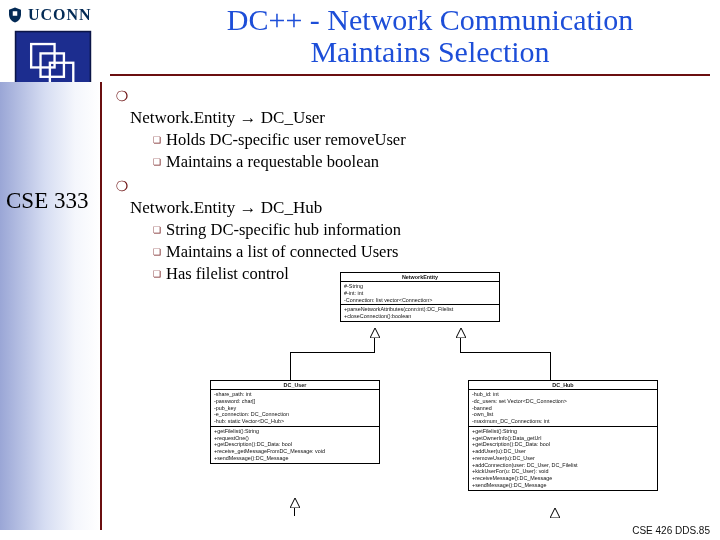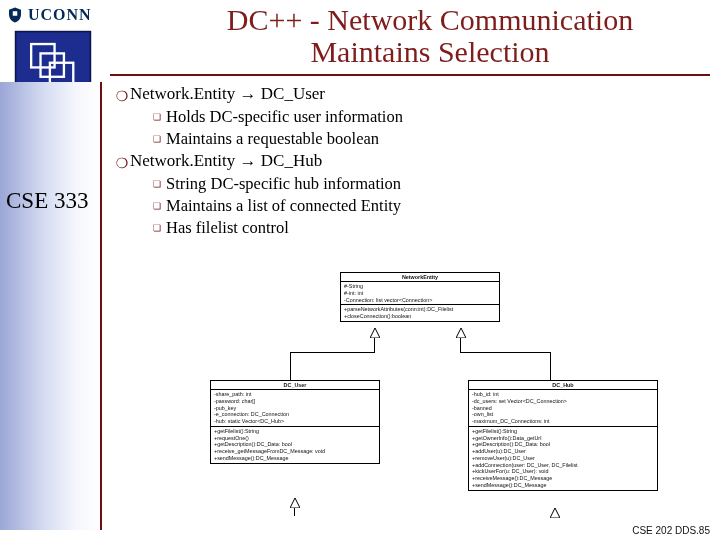--- a/index.html
+++ b/index.html
@@ -1,35 +1,35 @@
 <!DOCTYPE html>
 <html><head>
 <meta charset="utf-8">
 <style>
   * { box-sizing: border-box; margin: 0; padding: 0; }
   html, body { width: 720px; height: 540px; font-family: "Times New Roman", serif; background: #fff; overflow: hidden; }
   .slide { position: relative; width: 720px; height: 540px; }
 
-  .title { position: absolute; top: 4px; left: 150px; width: 560px; text-align: center; font-size: 30px; color: #7f1d1d; line-height: 1.05; }
+  .title { position: absolute; top: 4px; left: 150px; width: 560px; text-align: center; font-size: 30px; color: #1d4ed8; line-height: 1.05; }
   .title-underline { position: absolute; top: 74px; left: 110px; width: 600px; height: 2px; background: #6b0f10; }
 
   .uconn-bar { position: absolute; top: 6px; left: 6px; display: flex; align-items: center; gap: 4px; }
   .uconn-shield { width: 18px; height: 18px; }
   .uconn-text { font-family: "Times New Roman", serif; font-weight: bold; font-size: 16px; color: #032a55; letter-spacing: 1px; }
   .logo-box { position: absolute; top: 30px; left: 14px; width: 78px; height: 78px; display: flex; align-items: center; justify-content: center; }
   .logo-box svg { width: 78px; height: 78px; }
 
   .vertical-rule { position: absolute; top: 82px; left: 100px; width: 2px; height: 448px; background: #6b0f10; }
   .fade-col { position: absolute; top: 82px; left: 0; width: 100px; height: 448px; background: linear-gradient(to right, #9aa6d6 0%, #d6ddf2 45%, #f4f6fc 75%, #ffffff 100%); }
   .course { position: absolute; top: 188px; left: 6px; font-size: 23px; color: #000; }
 
   .content { position: absolute; top: 82px; left: 114px; width: 590px; font-size: 17px; color: #000; }
   .b1 { display: flex; align-items: flex-start; margin: 2px 0; }
   .b1 .bullet { width: 16px; text-align: center; font-size: 14px; color: #6b0f10; margin-top: 4px; }
-  .b1 .txt { flex: 1; }
+  .b1 .txt { flex: 1; margin-top: 24px; }
   .b2 { display: flex; align-items: flex-start; margin: 2px 0 2px 34px; font-size: 16.5px; }
   .b2 .bullet { width: 18px; text-align: center; font-size: 9px; color: #6b0f10; margin-top: 5px; }
 
   .uml-wrap { position: absolute; top: 272px; left: 210px; width: 460px; height: 250px; font-family: Arial, sans-serif; font-size: 5.4px; color: #111; }
   .uml-box { position: absolute; border: 1px solid #000; background: #fff; }
   .uml-title { border-bottom: 1px solid #000; text-align: center; font-weight: bold; padding: 1px 0; }
   .uml-attrs { border-bottom: 1px solid #000; padding: 1px 3px; line-height: 1.25; white-space: pre; }
   .uml-ops { padding: 1px 3px; line-height: 1.25; white-space: pre; }
   .uml-line { position: absolute; background: #000; }
 
@@ -72,40 +72,40 @@
 
   <div class="content">
     <div class="b1">
       <span class="bullet">❍</span>
       <span class="txt">
         <span>Network.Entity </span><span>→</span><span> DC_User</span>
       </span>
     </div>
     <div class="b2">
       <span class="bullet">❏</span>
-      <span>Holds DC-specific user information</span>
+      <span>Holds DC-specific user removeUser</span>
     </div>
     <div class="b2">
       <span class="bullet">❏</span>
       <span>Maintains a requestable boolean</span>
     </div>
 
     <div class="b1">
       <span class="bullet">❍</span>
       <span class="txt">
         <span>Network.Entity </span><span>→</span><span> DC_Hub</span>
       </span>
     </div>
     <div class="b2">
       <span class="bullet">❏</span>
       <span>String DC-specific hub information</span>
     </div>
     <div class="b2">
       <span class="bullet">❏</span>
-      <span>Maintains a list of connected Entity</span>
+      <span>Maintains a list of connected Users</span>
     </div>
     <div class="b2">
       <span class="bullet">❏</span>
       <span>Has filelist control</span>
     </div>
   </div>
 
   <div class="uml-wrap">
 
     <div class="uml-box" style="left:130px; top:0; width:160px;">
@@ -165,14 +165,14 @@
 
     <svg style="position:absolute; left:80px; top:226px; width:10px; height:10px;">
         <polygon points="5,0 10,10 0,10" fill="#fff" stroke="#000"></polygon>
       </svg>
     <svg style="position:absolute; left:340px; top:236px; width:10px; height:10px;">
         <polygon points="5,0 10,10 0,10" fill="#fff" stroke="#000"></polygon>
       </svg>
     <div class="uml-line" style="left:84px; top:236px; width:1px; height:8px;"></div>
   </div>
 
-  <div class="footer">CSE 202  DDS.85</div>
+  <div class="footer">CSE 426  DDS.85</div>
 </div>
 
 </body></html>

